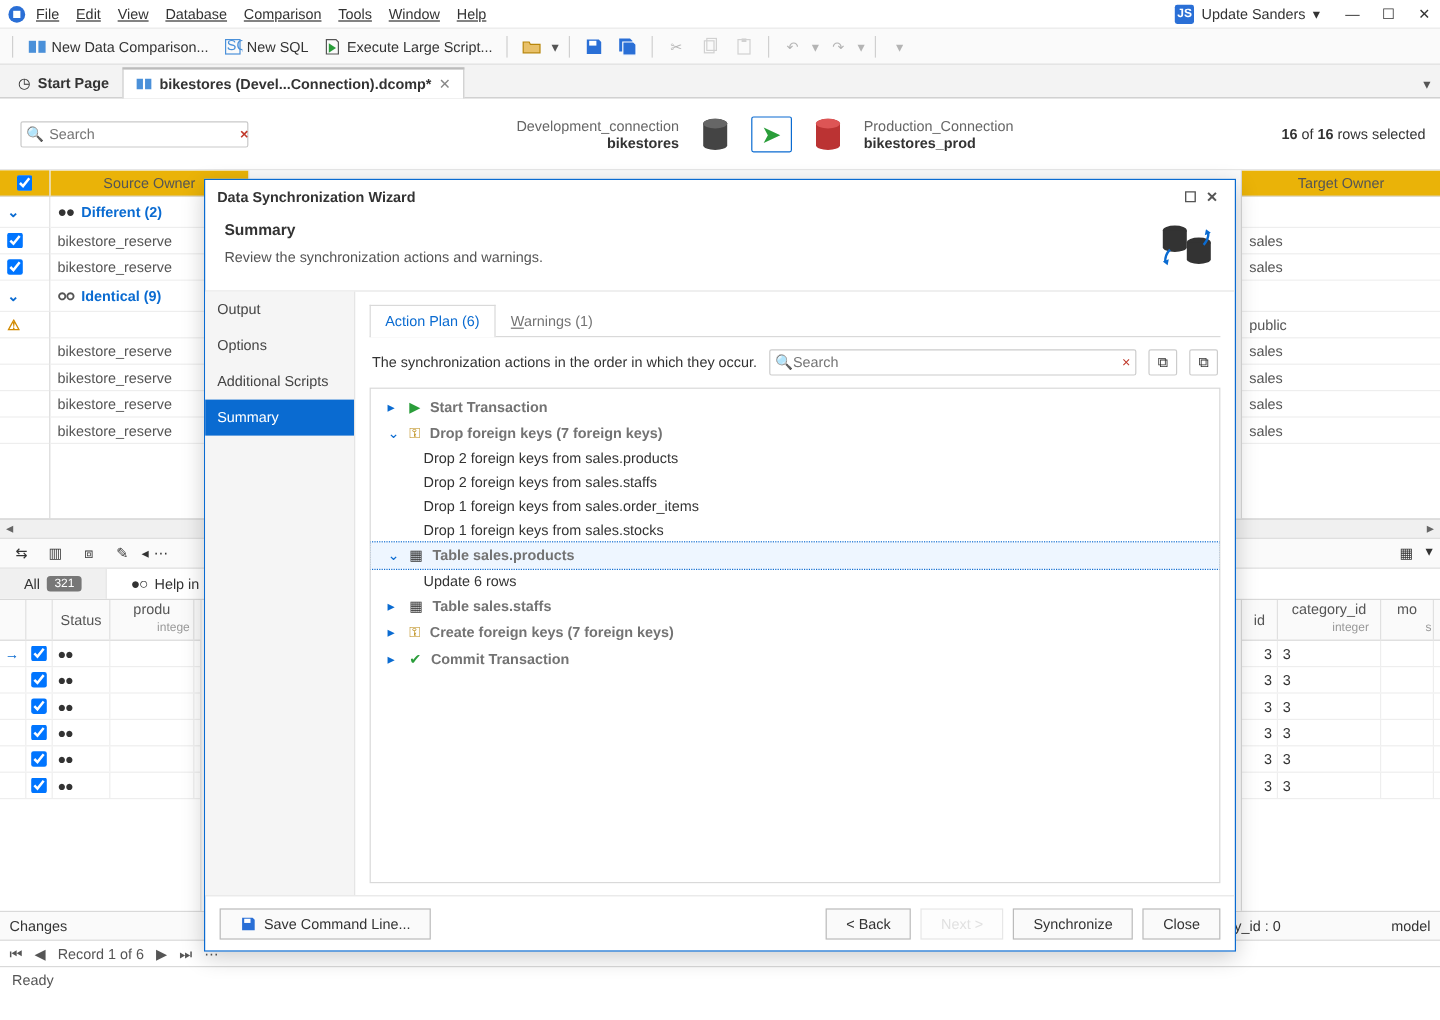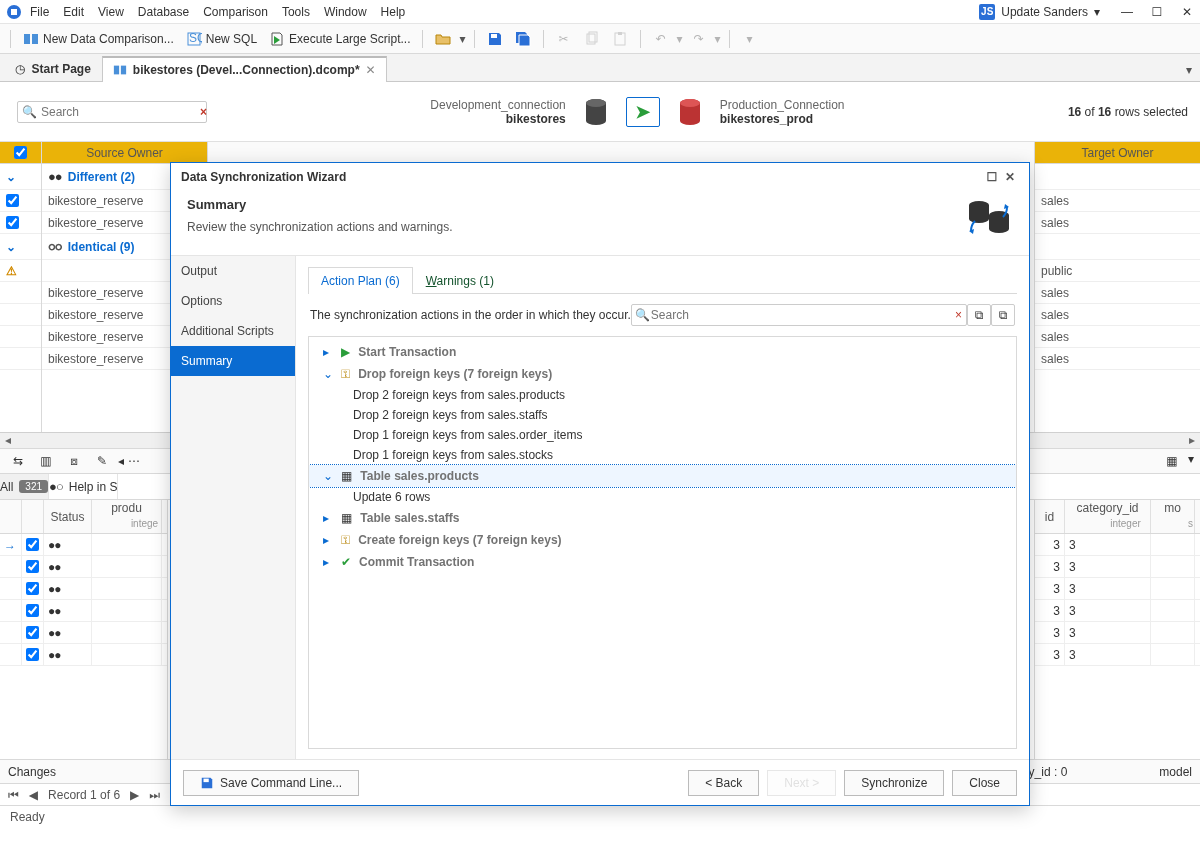--- a/index.html
+++ b/index.html
@@ -2,21 +2,21 @@
 <html><head>
 <meta charset="utf-8">
 <style>
 * { box-sizing: border-box; margin: 0; padding: 0; font-family: "Segoe UI", Tahoma, sans-serif; font-size: 12px; }
 html, body { width: 1200px; height: 850px; overflow: hidden; background: #fff; color: #333; }
 
 
 .titlebar { display: flex; align-items: center; height: 24px; padding: 0 6px; border-bottom: 1px solid #e5e5e5; }
 .titlebar .app-icon { width: 16px; height: 16px; margin-right: 8px; }
 .menu-items { display: flex; gap: 14px; flex: 1; }
-.menu-items span { cursor: default; }
+.menu-items span { cursor: default; text-decoration: underline; }
 .user-area { display: flex; align-items: center; gap: 6px; }
 .user-badge { background: #2a6fd6; color: #fff; font-weight: bold; font-size: 10px; width: 16px; height: 16px; display: flex; align-items: center; justify-content: center; border-radius: 2px; }
 .win-btns { display: flex; gap: 16px; margin-left: 20px; }
 .win-btns span { width: 14px; text-align: center; }
 
 
 .toolbar { display: flex; align-items: center; height: 30px; gap: 4px; padding: 0 6px; border-bottom: 1px solid #d9d9d9; background: #fafafa; }
 .toolbar .sep { width: 1px; height: 18px; background: #d0d0d0; margin: 0 4px; }
 .tbtn { display: flex; align-items: center; gap: 4px; padding: 2px 4px; border-radius: 2px; cursor: default; color: #333; }
 .tbtn.icon-only { width: 24px; justify-content: center; }
@@ -61,21 +61,21 @@
 .hscroll { display:flex; height:16px; background:#f0f0f0; border-top:1px solid #d0d0d0;}
 .hscroll .track{flex:1;}
 .hscroll .btn{width:16px; text-align:center; color:#666;}
 
 
 .mid-toolbar { display:flex; align-items:center; height:26px; border-top:1px solid #d9d9d9; border-bottom:1px solid #d9d9d9; background:#fafafa; padding:0 6px; gap:4px;}
 .mid-toolbar .right{margin-left:auto; display:flex; gap:4px;}
 
 
 .filter-tabs{display:flex; align-items:center; height:26px; border-bottom:1px solid #d9d9d9; background:#fff;}
-.ftab{display:flex; align-items:center; gap:6px; padding:0 0; height:100%; border-right:1px solid #e5e5e5;}
+.ftab{display:flex; align-items:center; gap:6px; padding:0 20px; height:100%; border-right:1px solid #e5e5e5;}
 .ftab.active{background:#f0f0f0;}
 .badge-count{background:#777;color:#fff;border-radius:3px;padding:1px 6px;font-size:10px;}
 
 
 .data-wrap{display:flex; height:260px; border-bottom:1px solid #d9d9d9;}
 .data-left,.data-right{display:flex; flex-direction:column;}
 .data-left{flex:0 0 168px; border-right:1px solid #d9d9d9;}
 .data-center{flex:1; background:#fff;}
 .data-right{flex:0 0 166px; border-left:1px solid #d9d9d9;}
 .th{display:flex; height:34px; border-bottom:1px solid #d9d9d9; background:#fafafa;}
@@ -87,38 +87,38 @@
 .status-dots{letter-spacing:-1px;}
 
 
 .footer-info{display:flex; align-items:center; height:24px; background:#fafafa; border-bottom:1px solid #d9d9d9; padding:0 8px;}
 .footer-info .grp{display:flex; align-items:center; gap:6px;}
 .footer-info .grp.right{margin-left:auto;}
 .record-nav{display:flex; align-items:center; height:22px; gap:10px; padding:0 8px; border-bottom:1px solid #d9d9d9; color:#555;}
 .statusbar{height:22px; display:flex; align-items:center; padding:0 10px; color:#555;}
 
 
-.modal { position: fixed; left: 170px; top: 162px; width: 860px; height: 644px; background: #fff; border: 1px solid #0a6bd1; box-shadow: 0 5px 18px rgba(0,0,0,0.2); display: flex; flex-direction: column; z-index: 100; }
+.modal { position: fixed; left: 170px; top: 149px; width: 860px; height: 644px; background: #fff; border: 1px solid #0a6bd1; box-shadow: 0 5px 18px rgba(0,0,0,0.2); display: flex; flex-direction: column; z-index: 100; }
 .modal-title { display: flex; align-items: center; height: 28px; padding: 0 10px; font-weight: 600; color: #333; }
 .modal-title .spacer{flex:1;}
 .modal-title .wbtn{width:18px; text-align:center; color:#555;}
 .modal-head { padding: 6px 16px 14px 16px; display:flex; border-bottom:1px solid #e5e5e5;}
 .modal-head .txt{flex:1;}
 .modal-head h3{font-weight:600; font-size:13px; margin-bottom:8px;}
 .modal-head p{color:#555;}
 .modal-body { flex:1; display:flex; min-height:0; }
 .modal-side { width:125px; background:#f5f5f5; border-right:1px solid #e5e5e5; display:flex; flex-direction:column;}
 .modal-side .item{padding:8px 10px; color:#444;}
 .modal-side .item.active{background:#0a6bd1; color:#fff;}
 .modal-main { flex:1; padding:10px 12px; display:flex; flex-direction:column; min-height:0;}
 .inner-tabs{display:flex; border-bottom:1px solid #d9d9d9;}
-.inner-tab{padding:6px 12px; border:1px solid transparent; border-bottom:none; color:#14532d; position:relative; top:1px;}
+.inner-tab{padding:6px 12px; border:1px solid transparent; border-bottom:none; color:#737373; position:relative; top:1px;}
 .inner-tab.active{border-color:#d9d9d9; background:#fff; color:#0a6bd1;}
 .inner-tab .w-underline{text-decoration:underline;}
-.plan-head{display:flex; align-items:center; padding:10px 2px;}
+.plan-head{display:flex; align-items:center; gap:10px; padding:10px 2px;}
 .plan-head .search{flex:1; display:flex; align-items:center; border:1px solid #ccc; height:22px; padding:0 4px; border-radius:2px;}
 .plan-head .search input{flex:1; border:none; outline:none;}
 .plan-head .ibtn{width:24px;height:22px;border:1px solid #ccc; display:flex;align-items:center;justify-content:center; border-radius:2px;}
 .plan-list{flex:1; border:1px solid #d9d9d9; overflow:auto; padding:4px 0;}
 .node{display:flex; align-items:center; gap:8px; padding:4px 8px;}
 .node.lvl1{padding-left:14px;}
 .node .chev{width:10px; color:#0a6bd1;}
 .node .title{color:#737373; font-weight:700;}
 .node.selected{outline:1px dotted #0a6bd1; background:#eef6ff;}
 .sub{padding:3px 8px 3px 44px; color:#333;}

